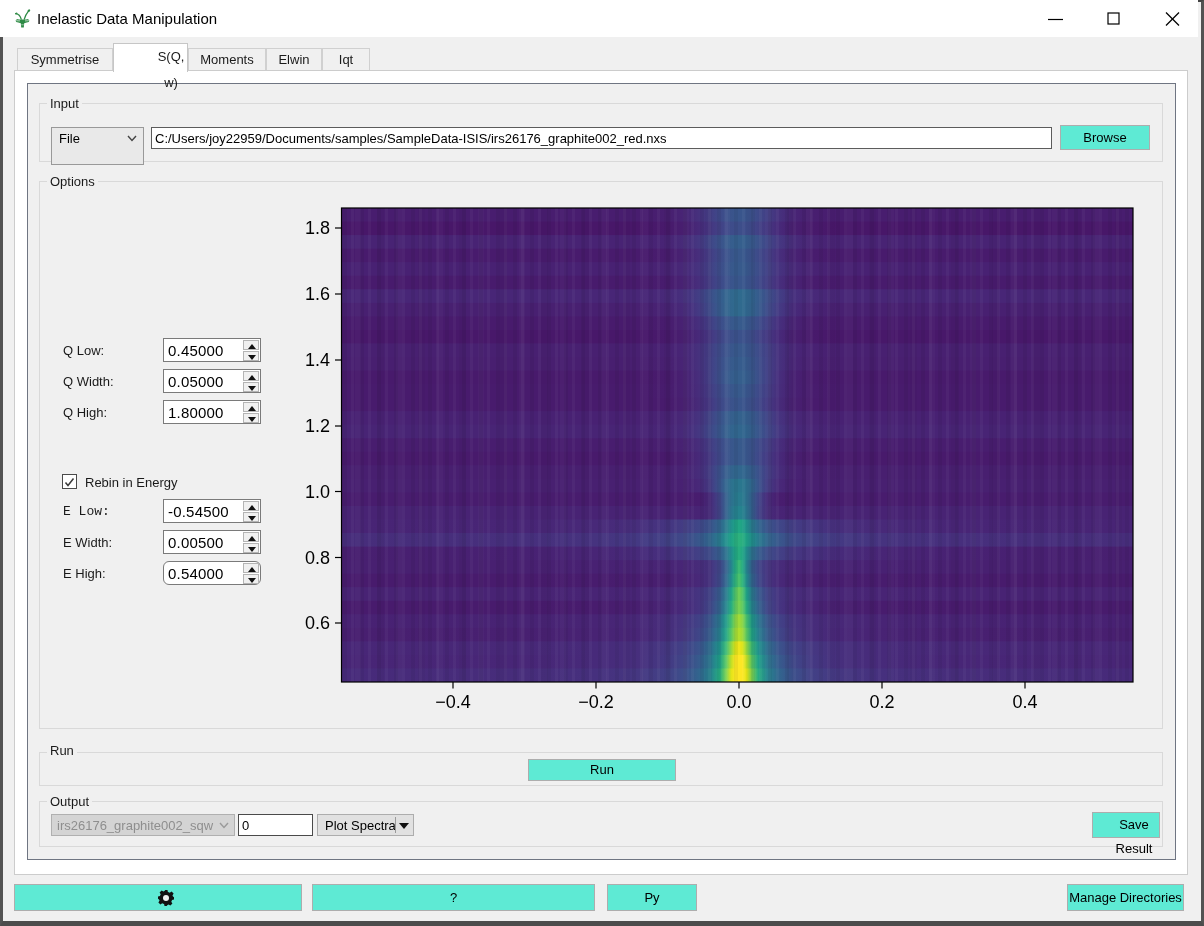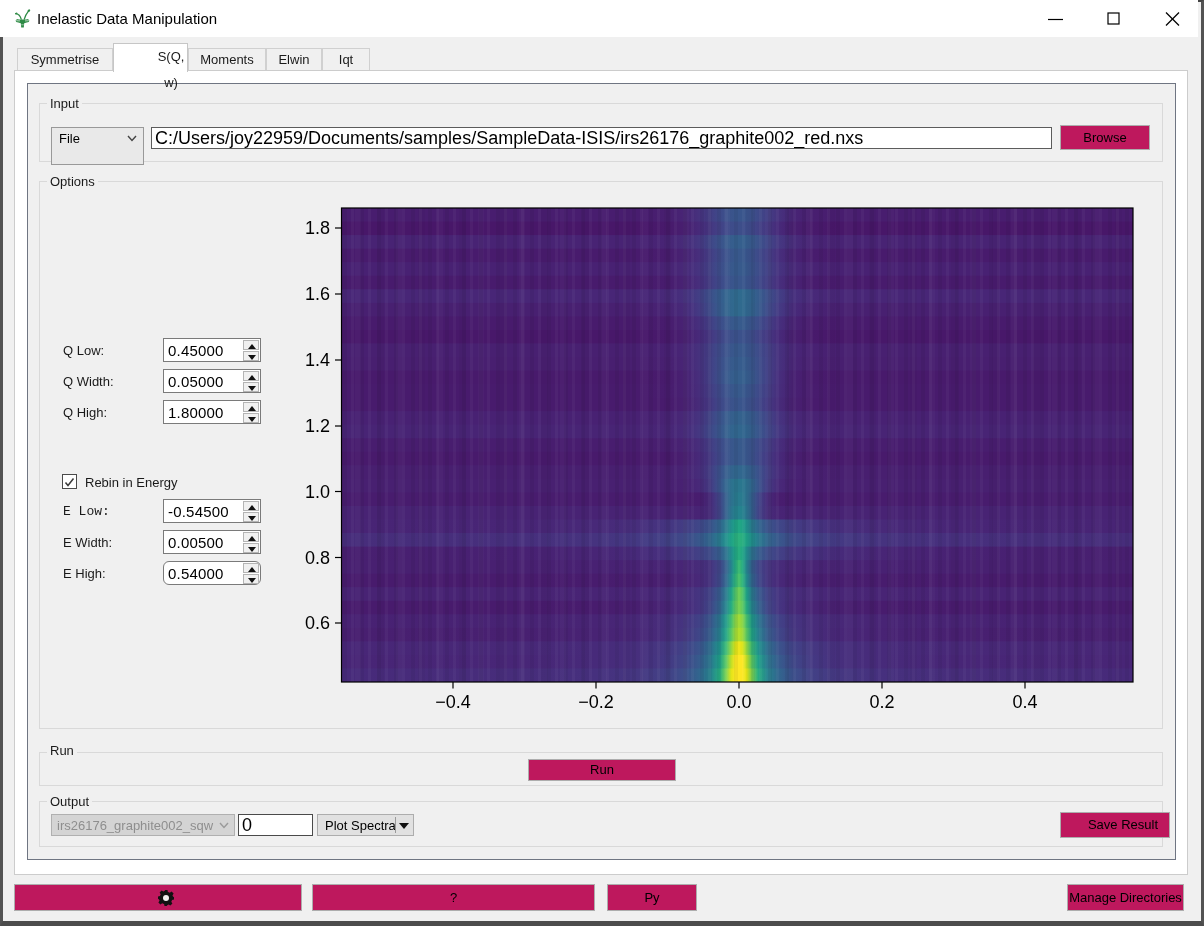--- a/index.html
+++ b/index.html
@@ -14,24 +14,24 @@
  text-align:center;line-height:21px;}
 #tabactive{position:absolute;top:43px;height:29px;background:#fff;
  border:1px solid #c6c6c6;border-bottom:none;font-size:13px;color:#1a1a1a;
  text-align:center;line-height:26px;z-index:5;}
 #tabpane{position:absolute;left:14px;top:70px;width:1174px;height:805px;
  background:#ffffff;border:1px solid #cccccc;}
 #frame{position:absolute;left:27px;top:83px;width:1149px;height:777px;
  background:#f0f0f0;border:1px solid #6f7582;}
 .gbox{position:absolute;border:1px solid #d9d9d9;}
 .glabel{position:absolute;font-size:13px;color:#1a1a1a;background:#f0f0f0;padding:0 3px;}
-.btn{position:absolute;background:#be185d;border:1px solid #adadad;
+.btn{position:absolute;background:#5eead4;border:1px solid #adadad;
  font-size:13px;color:#000;text-align:center;}
 input.txt{position:absolute;background:#fff;border:1px solid #666;
- font-size:18px;color:#000;padding:0 3px;margin:0;}
+ font-size:13px;color:#000;padding:0 3px;margin:0;}
 .lbl{position:absolute;font-size:13px;color:#1a1a1a;}
 .spin{position:absolute;width:98px;height:24px;background:#fff;border:1px solid #7a7a7a;}
 .spin .v{position:absolute;left:4px;top:3px;font-size:15px;letter-spacing:0.2px;color:#000;}
 .spin .ud{position:absolute;right:1px;top:1px;width:16px;height:21px;}
 .spin .u,.spin .d{position:absolute;left:0;width:16px;height:10px;background:#f0f0f0;border:1px solid #b4b4b4;}
 .spin .u{top:0;}  .spin .d{top:11px;}
 .arr-u{position:absolute;left:4px;top:3px;width:0;height:0;
  border-left:4px solid transparent;border-right:4px solid transparent;border-bottom:5px solid #111;}
 .arr-d{position:absolute;left:4px;top:3px;width:0;height:0;
  border-left:4px solid transparent;border-right:4px solid transparent;border-top:5px solid #111;}
@@ -1261,21 +1261,21 @@
  <svg style="position:absolute;right:5px;top:7px" width="10" height="7" viewBox="0 0 10 7">
   <path d="M1 1 L5 5.5 L9 1" stroke="#9a9a9a" stroke-width="1.4" fill="none"></path>
     </svg>
 </div>
 <input class="txt" style="left: 238px; top: 814px; width: 75px; height: 22px; border-color: rgb(74, 74, 74);" value="0">
 <div class="abs" style="left:317px;top:814px;width:97px;height:22px;background:#e1e1e1;border:1px solid #adadad;">
  <div style="position:absolute;left:7px;top:3px;font-size:13px;">Plot Spectra</div>
  <div style="position:absolute;right:17px;top:2px;width:1px;height:16px;background:#9a9a9a;"></div>
  <div style="position:absolute;right:4px;top:8px;width:0;height:0;border-left:5px solid transparent;border-right:5px solid transparent;border-top:6px solid #111;"></div>
 </div>
-<div class="btn" style="left:1060px;top:812px;width:110px;height:26px;line-height:24px;padding-left:16px;">Save Result</div>
+<div class="btn" style="left:1092px;top:812px;width:68px;height:26px;line-height:24px;padding-left:16px;">Save Result</div>
 <div class="btn" style="left:14px;top:884px;width:288px;height:27px;">
     <svg width="16" height="16" viewBox="0 0 16 16" style="position:absolute;left:143px;top:5px;">
 <path fill="#111" d="M6.5 0 h3 l0.4 2 a6 6 0 0 1 1.8 0.75 L13.6 1.6 l2 2 -1.15 1.9 a6 6 0 0 1 0.75 1.8 L16 6.5 v3 l-2 0.4 a6 6 0 0 1 -0.75 1.8 l1.15 1.9 -2 2 -1.9-1.15 a6 6 0 0 1 -1.8 0.75 L9.5 16 h-3 l-0.4-2 a6 6 0 0 1 -1.8-0.75 L2.4 14.4 l-2-2 1.15-1.9 a6 6 0 0 1 -0.75-1.8 L0 9.5 v-3 l2-0.4 a6 6 0 0 1 0.75-1.8 L1.6 2.4 l2-2 1.9 1.15 a6 6 0 0 1 1.8-0.75 Z"></path>
 <circle cx="8" cy="8" r="3" fill="#f0f0f0"></circle>
 </svg>
   </div>
 <div class="btn" style="left:312px;top:884px;width:283px;height:27px;line-height:25px;">?</div>
 <div class="btn" style="left:607px;top:884px;width:90px;height:27px;line-height:25px;">Py</div>
 <div class="btn" style="left:1067px;top:884px;width:117px;height:27px;line-height:25px;">Manage Directories</div>
 </body></html>

